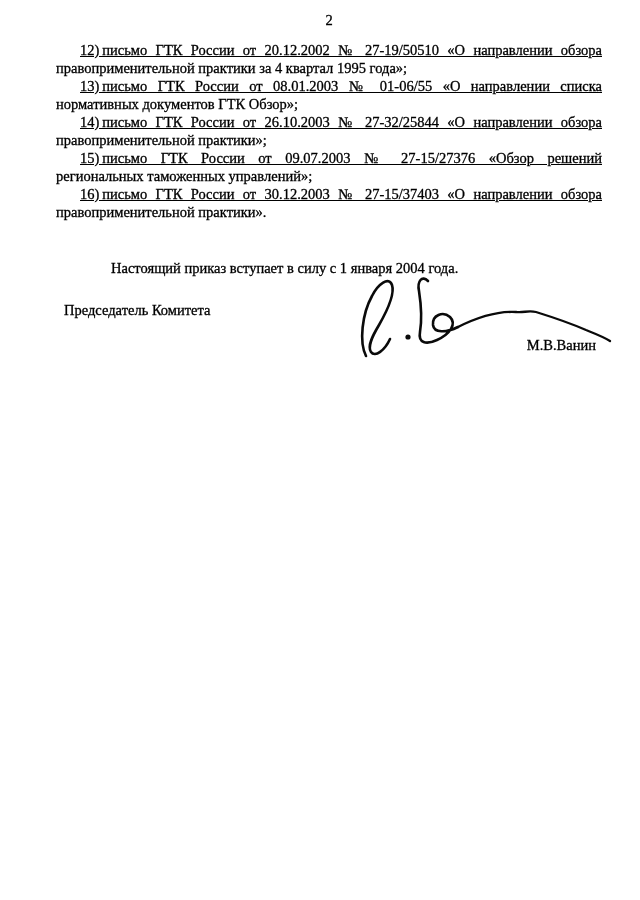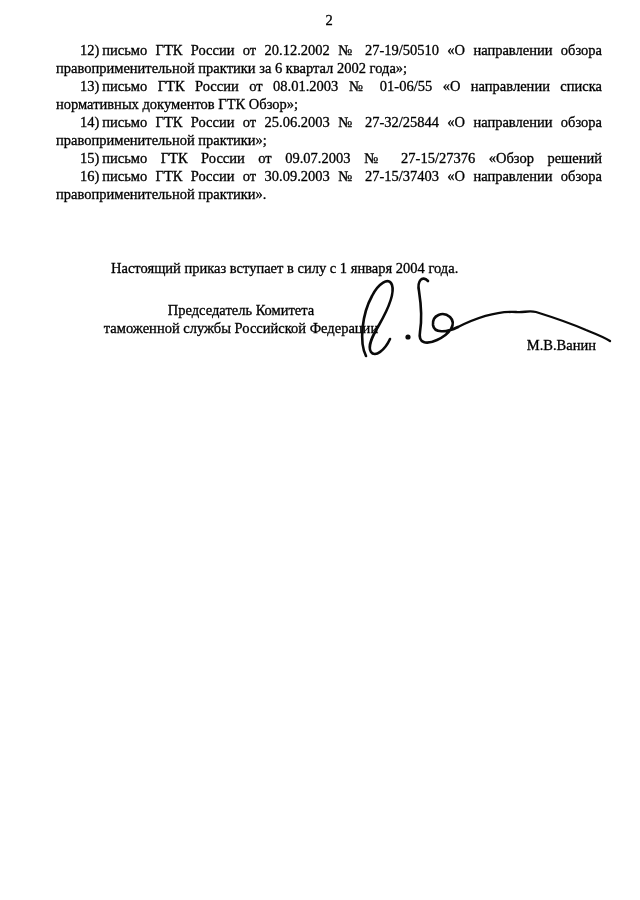--- a/index.html
+++ b/index.html
@@ -31,37 +31,36 @@
     left: 56px;
     top: 41px;
     width: 546px;
   }
   .item { margin: 0; padding: 0; }
   .ln {
     display: block;
     text-align: justify;
     text-align-last: left;
   }
-  .ln.just { text-align-last: justify; }
+  .ln.just { text-align-last: justify; text-decoration: underline; }
   .ln.ind  { text-indent: 24px; }
   .clause {
     margin: 8px;
     padding: 0;
     position: absolute;
     left: 56px;
     top: 251px;
     width: 546px;
     text-indent: 47px;
   }
   .signoff {
     position: absolute;
-    left: 71px;
+    left: 64px;
     top: 301px;
     width: 340px;
-    text-align: center;
   }
   .signoff div { white-space: nowrap; }
   .signature-svg {
     position: absolute;
     left: 356px;
     top: 266px;
     width: 262px;
     height: 96px;
   }
   .signer-name {
@@ -76,49 +75,49 @@
 <body>
 
 <div class="page">
 
   <div class="page-number">2</div>
 
   <div class="body-text">
 
     <p class="item">
       <span class="ln just ind">12) письмо ГТК России от 20.12.2002 № 27-19/50510 «О направлении обзора</span>
-      <span class="ln">правоприменительной практики за 6 квартал 2002 года»;</span>
+      <span class="ln">правоприменительной практики за 4 квартал 1995 года»;</span>
     </p>
 
     <p class="item">
       <span class="ln just ind">13) письмо ГТК России от 08.01.2003 № 01-06/55 «О направлении списка</span>
       <span class="ln">нормативных документов ГТК Обзор»;</span>
     </p>
 
     <p class="item">
-      <span class="ln just ind">14) письмо ГТК России от 25.06.2003 № 27-32/25844 «О направлении обзора</span>
+      <span class="ln just ind">14) письмо ГТК России от 26.10.2003 № 27-32/25844 «О направлении обзора</span>
       <span class="ln">правоприменительной практики»;</span>
     </p>
 
     <p class="item">
       <span class="ln just ind">15) письмо ГТК России от 09.07.2003 № 27-15/27376 «Обзор решений</span>
+      <span class="ln">региональных таможенных управлений»;</span>
     </p>
 
     <p class="item">
-      <span class="ln just ind">16) письмо ГТК России от 30.09.2003 № 27-15/37403 «О направлении обзора</span>
+      <span class="ln just ind">16) письмо ГТК России от 30.12.2003 № 27-15/37403 «О направлении обзора</span>
       <span class="ln">правоприменительной практики».</span>
     </p>
 
   </div>
 
   <p class="clause">Настоящий приказ вступает в силу с 1 января 2004 года.</p>
 
   <div class="signoff">
     <div>Председатель Комитета</div>
-    <div>таможенной службы Российской Федерации</div>
   </div>
 
   <svg class="signature-svg" viewBox="0 0 262 96" xmlns="http://www.w3.org/2000/svg" fill="none" stroke="#0a0a0a" stroke-linecap="round" stroke-linejoin="round">
 
     <path stroke-width="2.6" d="M 10 90 C 3 76, 6 48, 16 30 C 22 18, 33 10, 36 19 C 39 28, 31 45, 23 59 C 17 69, 11 80, 15 86 C 19 92, 29 84, 34 73"></path>
 
     <circle cx="52" cy="71" r="2.6" fill="#0a0a0a" stroke="none"></circle>
 
     <path stroke-width="2.6" d="M 72 15 C 66 9, 61 15, 63 25 C 65 38, 66 54, 64 66 C 62 77, 70 79, 81 74 C 94 68, 101 58, 94 51 C 87 45, 76 49, 77 59 C 78 67, 90 67, 102 61"></path>
 

